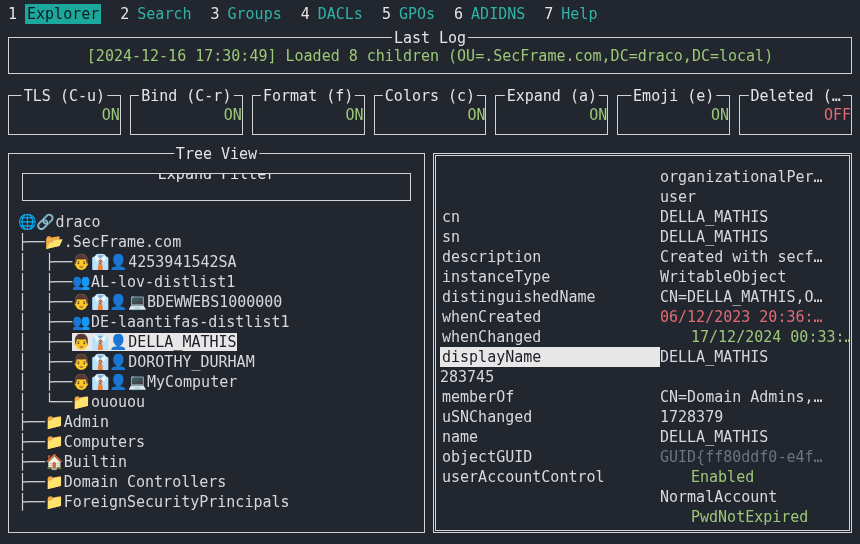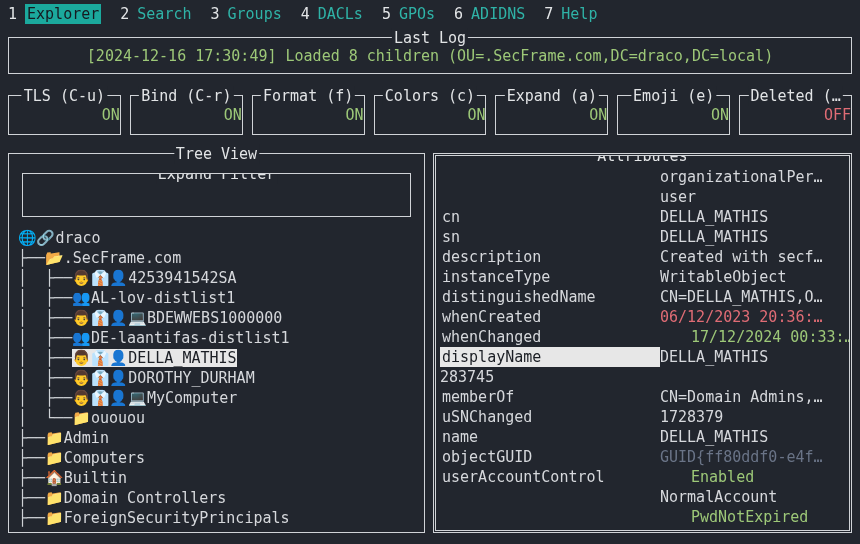--- a/index.html
+++ b/index.html
@@ -34,21 +34,21 @@
   .toggle{flex:1; height:40px; display:flex; align-items:center; justify-content:flex-end;}
   .toggle .box-title{max-width:104px; overflow:hidden;}
   .toggle-value.on{color:var(--green);}
   .toggle-value.off{color:var(--red);}
   
   .main{display:flex; gap:8px; margin:18px 8px 0; height:380px;}
   .tree-panel{width:417px; flex:none;}
   .attr-panel{flex:1; overflow:hidden;}
   
   .filters{display:flex; gap:12px; margin:19px 13px 0;}
-  .filter-box{flex:1; height:44px; padding:9px 0 0 6px; white-space:pre; overflow:hidden; cursor:text;}
+  .filter-box{flex:1; height:28px; padding:9px 0 0 6px; white-space:pre; overflow:hidden; cursor:text;}
   
   .tree-list{margin:11px 0 0 9px; overflow:hidden;}
   .tree-row{height:20px; white-space:pre; overflow:hidden; cursor:default;}
   .guide{color:#ced2d6;}
   .tree-row .row-body.sel{background:var(--selbg); color:var(--seltx);margin-top:28px;}
   .ic{font-style:normal;}
   
   .ic-globe-icon{color:#5aa7d6;} .ic-link-icon{color:#9aa1ab;}
   .ic-open-folder-icon,.ic-folder-icon{color:#f2b13c;}
   .ic-person-icon{color:#f5c542;} .ic-necktie-icon{color:#4a90d9;}
@@ -134,21 +134,20 @@
         <div class="tree-row"><span class="guide">│  └──</span><span class="row-body"><span class="icons"><span class="ic ic-folder-icon">📁</span></span><span class="tree-label">ououou</span></span></div>
         <div class="tree-row"><span class="guide">├──</span><span class="row-body"><span class="icons"><span class="ic ic-folder-icon">📁</span></span><span class="tree-label">Admin</span></span></div>
         <div class="tree-row"><span class="guide">├──</span><span class="row-body"><span class="icons"><span class="ic ic-folder-icon">📁</span></span><span class="tree-label">Computers</span></span></div>
         <div class="tree-row"><span class="guide">├──</span><span class="row-body"><span class="icons"><span class="ic ic-house-icon">🏠</span></span><span class="tree-label">Builtin</span></span></div>
         <div class="tree-row"><span class="guide">├──</span><span class="row-body"><span class="icons"><span class="ic ic-folder-icon">📁</span></span><span class="tree-label">Domain Controllers</span></span></div>
         <div class="tree-row"><span class="guide">├──</span><span class="row-body"><span class="icons"><span class="ic ic-folder-icon">📁</span></span><span class="tree-label">ForeignSecurityPrincipals</span></span></div>
       </div>
   </section>
 
   <section class="attr-panel tui-box-double">
-    <span class="box-title">Attributes</span>
     <div class="attr-list" id="attr-list">
         <div class="attr-row">
     <span class="attr-key"></span>
     <span class="attr-val v-default">organizationalPer…</span>
   </div>
         <div class="attr-row">
     <span class="attr-key"></span>
     <span class="attr-val v-default">user</span>
   </div>
         <div class="attr-row">

